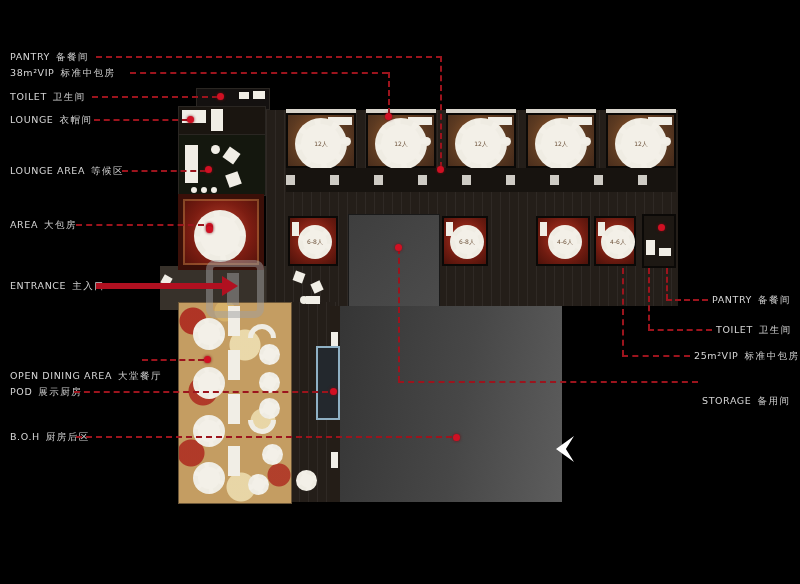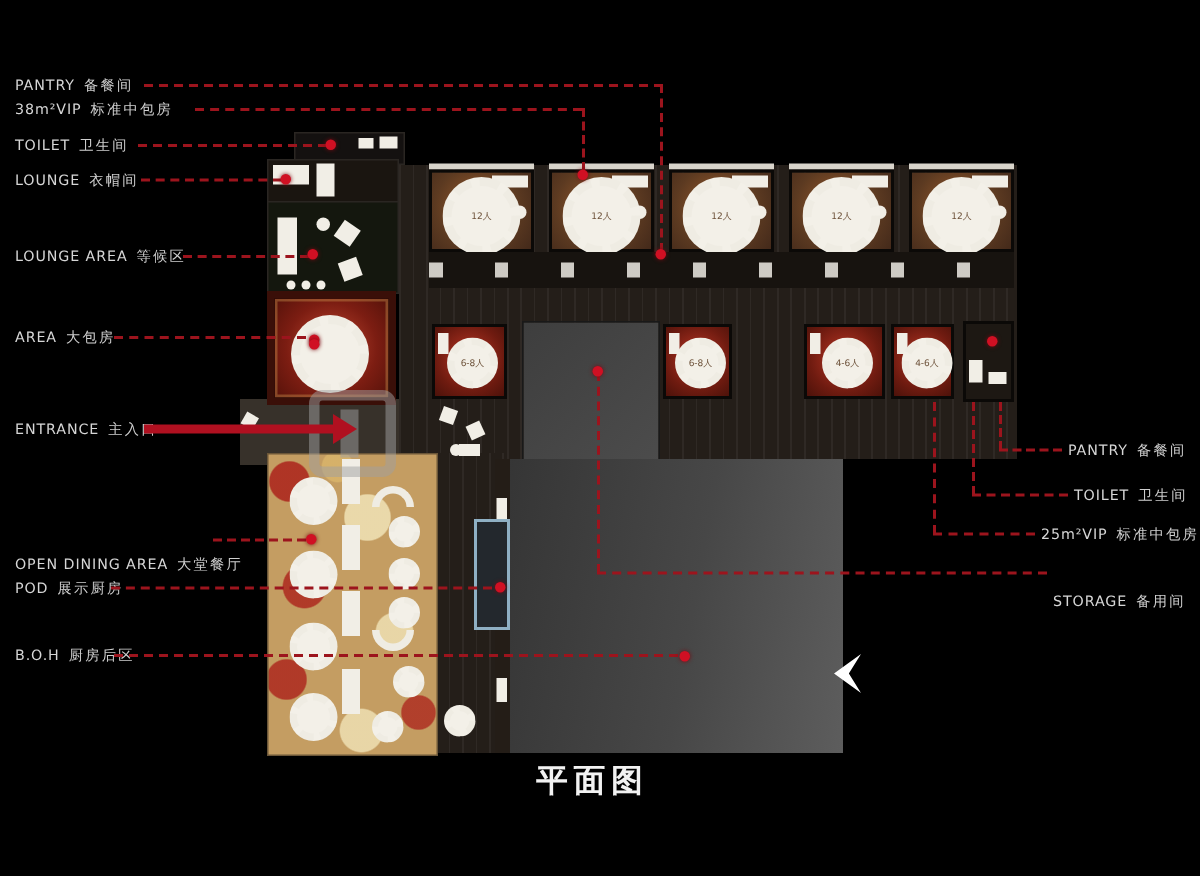--- a/index.html
+++ b/index.html
@@ -248,15 +248,14 @@
 
   <div class="vline" style="left:622px;top:268px;height:88px;"></div>
   <div class="hline" style="left:622px;top:355px;width:68px;"></div>
 
   <div class="vline" style="left:398px;top:248px;height:134px;"></div>
   <div class="hline" style="left:398px;top:381px;width:300px;"></div>
   <div class="dot" style="left:395px;top:244px;"></div>
 
   <div class="dot" style="left:206px;top:226px;"></div>
 
-  <div class="title" id="title-cn">平面图</div>
 
 </div>
 
 </body></html>

